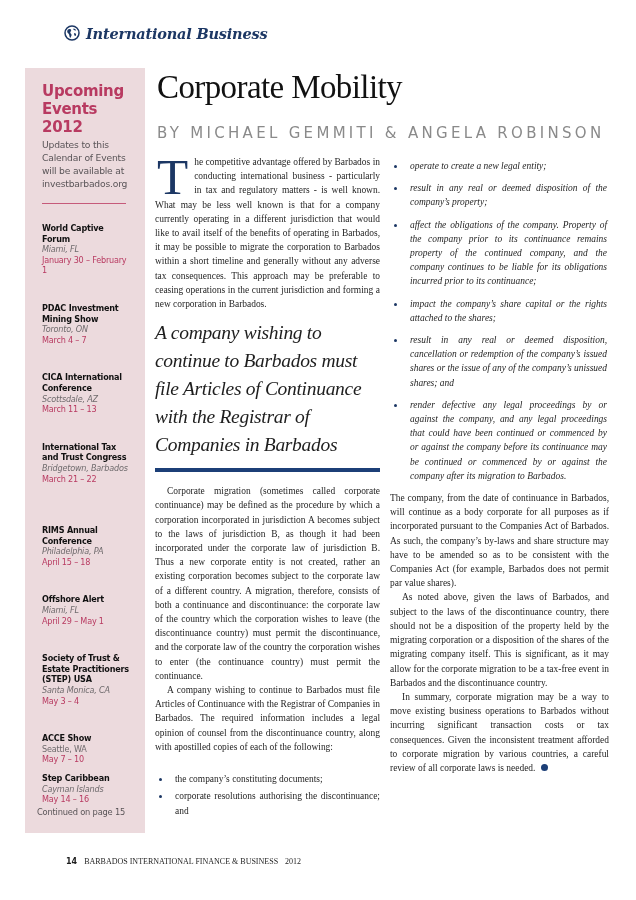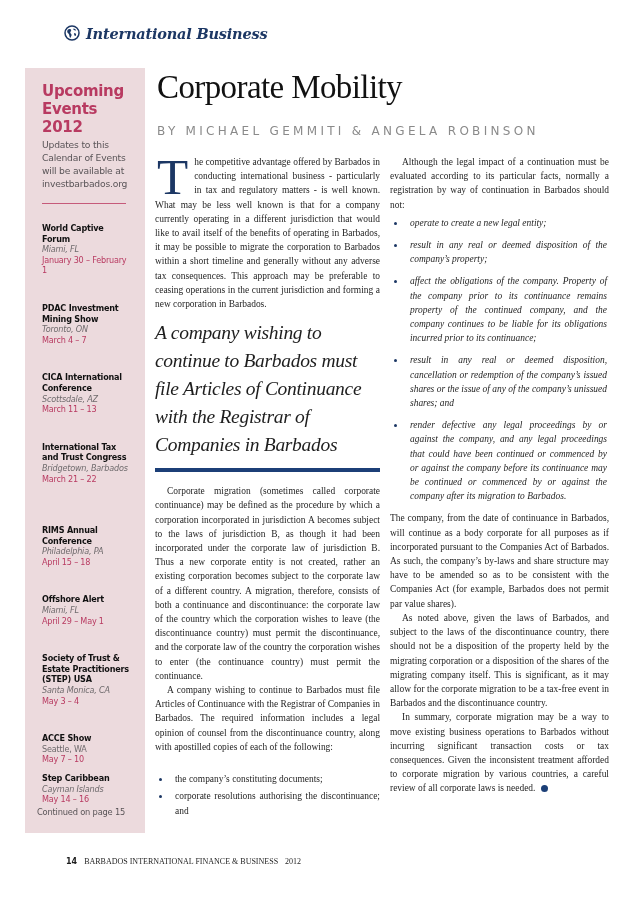--- a/index.html
+++ b/index.html
@@ -37,21 +37,21 @@
     position: absolute; left: 12px; bottom: 16px; font-size: 8.3px; color: #5a5558; letter-spacing: -0.2px;
   }
 
   .title {
     position: absolute; left: 157px; top: 69px;
     font-family: "Liberation Serif", serif; font-size: 33px; color: #111;
     letter-spacing: -0.6px; font-weight: normal;
   }
   .byline {
     position: absolute; left: 157px; top: 124px;
-    font-family: "DejaVu Sans", sans-serif; font-size: 12px; letter-spacing: 3.3px; color: #8a8a8a;
+    font-family: "DejaVu Sans", sans-serif; font-size: 15px; letter-spacing: 3.3px; color: #8a8a8a;
     white-space: nowrap;
   }
 
   .col { position: absolute; font-size: 9.45px; line-height: 14.2px; text-align: justify; color: #1e1e1e; }
   .col p { margin: 0; }
   .indent { text-indent: 12px; }
   .col-left { left: 155px; top: 155px; width: 225px; }
   .col-right { left: 390px; top: 155px; width: 219px; }
 
   .dropcap {
@@ -177,25 +177,25 @@
   <div class="pq-rule"></div>
   <p class="indent">Corporate migration (sometimes called corporate continuance) may be defined as the procedure by which a corporation incorporated in jurisdiction A becomes subject to the laws of jurisdiction B, as though it had been incorporated under the corporate law of jurisdiction B. Thus a new corporate entity is not created, rather an existing corporation becomes subject to the corporate law of a different country. A migration, therefore, consists of both a continuance and discontinuance: the corporate law of the country which the corporation wishes to leave (the discontinuance country) must permit the discontinuance, and the corporate law of the country the corporation wishes to enter (the continuance country) must permit the continuance.</p>
   <p class="indent">A company wishing to continue to Barbados must file Articles of Continuance with the Registrar of Companies in Barbados. The required information includes a legal opinion of counsel from the discontinuance country, along with apostilled copies of each of the following:</p>
   <ul class="bullets" style="margin-top:18px;">
     <li style="margin-bottom:3px;">the company’s constituting documents;</li>
     <li style="margin-bottom:7px;">corporate resolutions authorising the discontinuance; and</li>
   </ul>
 </div>
 
 <div class="col col-right">
-  <p class="indent">Although the legal impact of a continuation must be evaluated according to its particular facts, normally a registration by way of continuation in Barbados should not:</p>
   <ul class="bullets" style="margin-top:4px; padding-right:2px;font-style:italic;">
     <li style="margin-bottom:8px;">operate to create a new legal entity;</li>
     <li style="margin-bottom:8px;">result in any real or deemed disposition of the company’s property;</li>
     <li style="margin-bottom:8px;">affect the obligations of the company.  Property of the company prior to its continuance remains property of the continued company, and the company continues to be liable for its obligations incurred prior to its continuance;</li>
+    <li style="margin-bottom:8px;">impact the company’s share capital or the rights attached to the shares;</li>
     <li style="margin-bottom:8px;">result in any real or deemed disposition, cancellation or redemption of the company’s issued shares or the issue of any of the company’s unissued shares; and</li>
     <li>render defective any legal proceedings by or against the company, and any legal proceedings that could have been continued or commenced by or against the company before its continuance may be continued or commenced by or against the company after its migration to Barbados.</li>
   </ul>
   <p style="margin-top:8px;">The company, from the date of continuance in Barbados, will continue as a body corporate for all purposes as if incorporated pursuant to the Companies Act of Barbados. As such, the company’s by-laws and share structure may have to be amended so as to be consistent with the Companies Act (for example, Barbados does not permit par value shares).</p>
   <p class="indent">As noted above, given the laws of Barbados, and subject to the laws of the discontinuance country, there should not be a disposition of the property held by the migrating corporation or a disposition of the shares of the migrating company itself. This is significant, as it may allow for the corporate migration to be a tax-free event in Barbados and the discontinuance country.</p>
   <p class="indent"><span>In summary, corporate migration may be a way to move existing business operations to Barbados without incurring significant transaction costs or tax consequences. Given the inconsistent treatment afforded to corporate migration by various countries, a careful review of all corporate laws is needed.</span><span class="end-dot"></span></p>
 </div>
 
 <div class="footer">
   <span class="pagenum">14</span>

